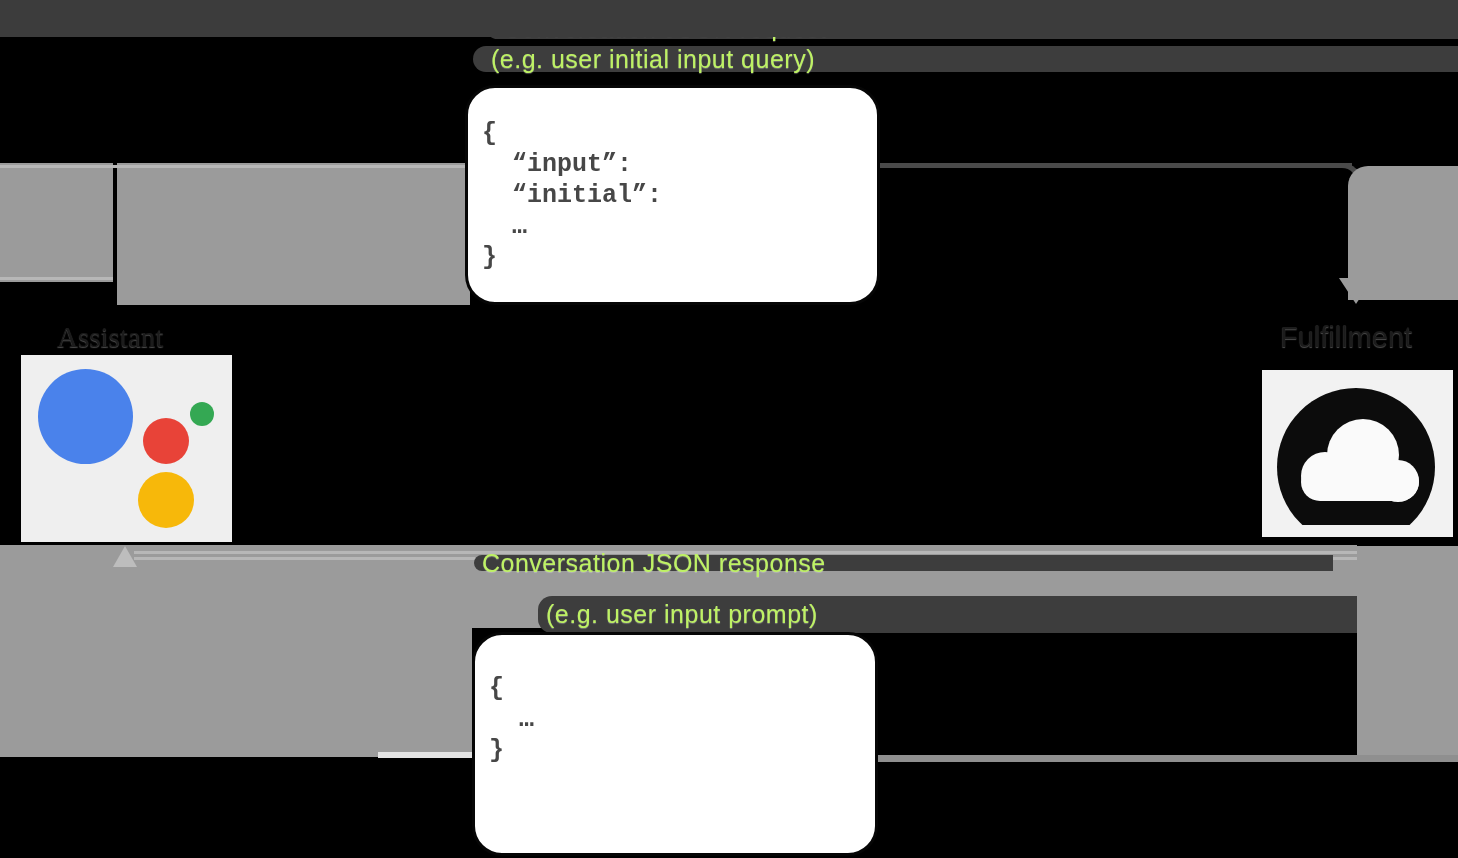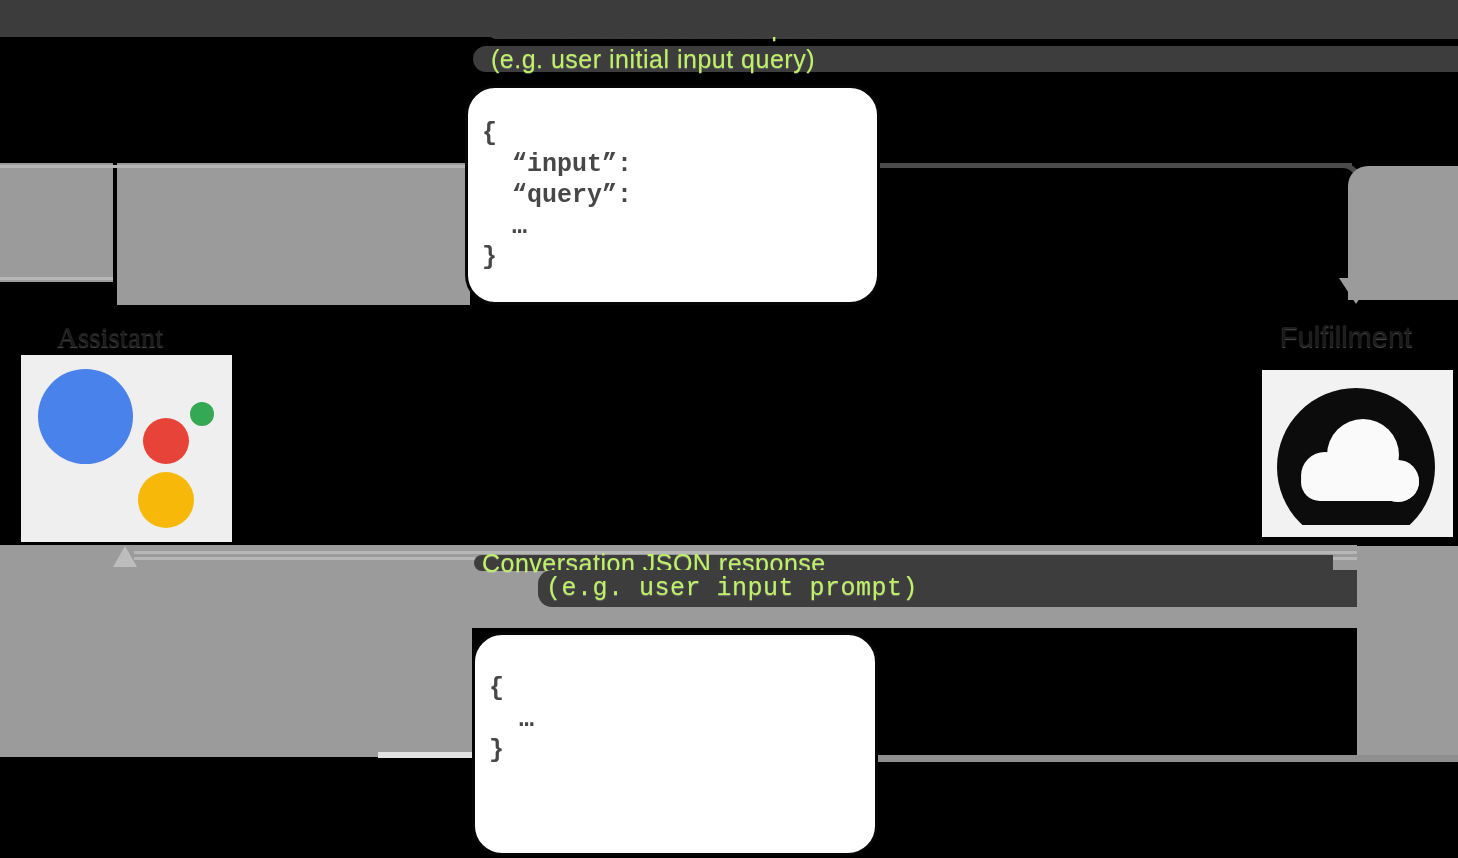--- a/index.html
+++ b/index.html
@@ -82,21 +82,21 @@
   <div class="abs lightline" style="left:0;top:165px;width:468px;height:3px;"></div>
   <div class="abs lightline" style="left:0;top:277px;width:113px;height:3px;"></div>
   <div class="abs thin-dark" style="left:878px;top:163px;width:474px;height:5px;"></div>
   <div class="abs corner-dark" style="left:1340px;top:163px;"></div>
   <div class="abs gray-col-right-top" style="left:1348px;top:166px;width:110px;height:134px;"></div>
   <div class="abs arrow-down" style="left:1339px;top:278px;"></div>
 
   <div class="abs callout" style="left:465px;top:85px;width:415px;height:220px;padding-top:30px;">
     <div class="code-line">{</div>
     <div class="code-line indent">“input”:</div>
-    <div class="code-line indent">“query”:</div>
+    <div class="code-line indent">“initial”:</div>
     <div class="code-line indent">…</div>
     <div class="code-line">}</div>
   </div>
 
   <div class="abs" id="node-band"></div>
   <div class="abs node-label" style="left:57px;top:319px;font-family:Liberation Serif, serif;">Assistant</div>
   <div class="abs node-label" style="left:1280px;top:319px;">Fulfillment</div>
 
   <div class="abs node-box" style="left:21px;top:355px;width:211px;height:187px;">
     <div>
@@ -126,21 +126,21 @@
   <div class="abs gray" style="left:1357px;top:546px;width:101px;height:216px;"></div>
   <div class="abs lightline" style="left:134px;top:551px;width:1223px;height:3px;"></div>
   <div class="abs lightline" style="left:134px;top:557px;width:1223px;height:3px;"></div>
   <div class="abs whiteline" style="left:378px;top:752px;width:94px;height:6px;"></div>
   <div class="abs midline" style="left:878px;top:755px;width:580px;height:7px;"></div>
   <div class="abs arrow-up" style="left:113px;top:546px;"></div>
 
   <div class="abs pill pill-round-left" style="left:474px;top:555px;width:859px;height:16px;">
     <span class="title-text" style="padding-left:8px;">Conversation JSON response</span>
   </div>
-  <div class="abs pill pill-round-left" style="left:538px;top:570px;width:819px;height:37px;font-family:Liberation Mono, monospace;">
+  <div class="abs pill pill-round-left" style="left:538px;top:596px;width:819px;height:37px;">
     <span class="title-text" style="padding-left:8px;">(e.g. user input prompt)</span>
   </div>
 
   <div class="abs callout" style="left:472px;top:632px;width:406px;height:224px;padding-top:38px;">
     <div class="code-line">{</div>
     <div class="code-line indent">…</div>
     <div class="code-line">}</div>
   </div>
 
 </div>

